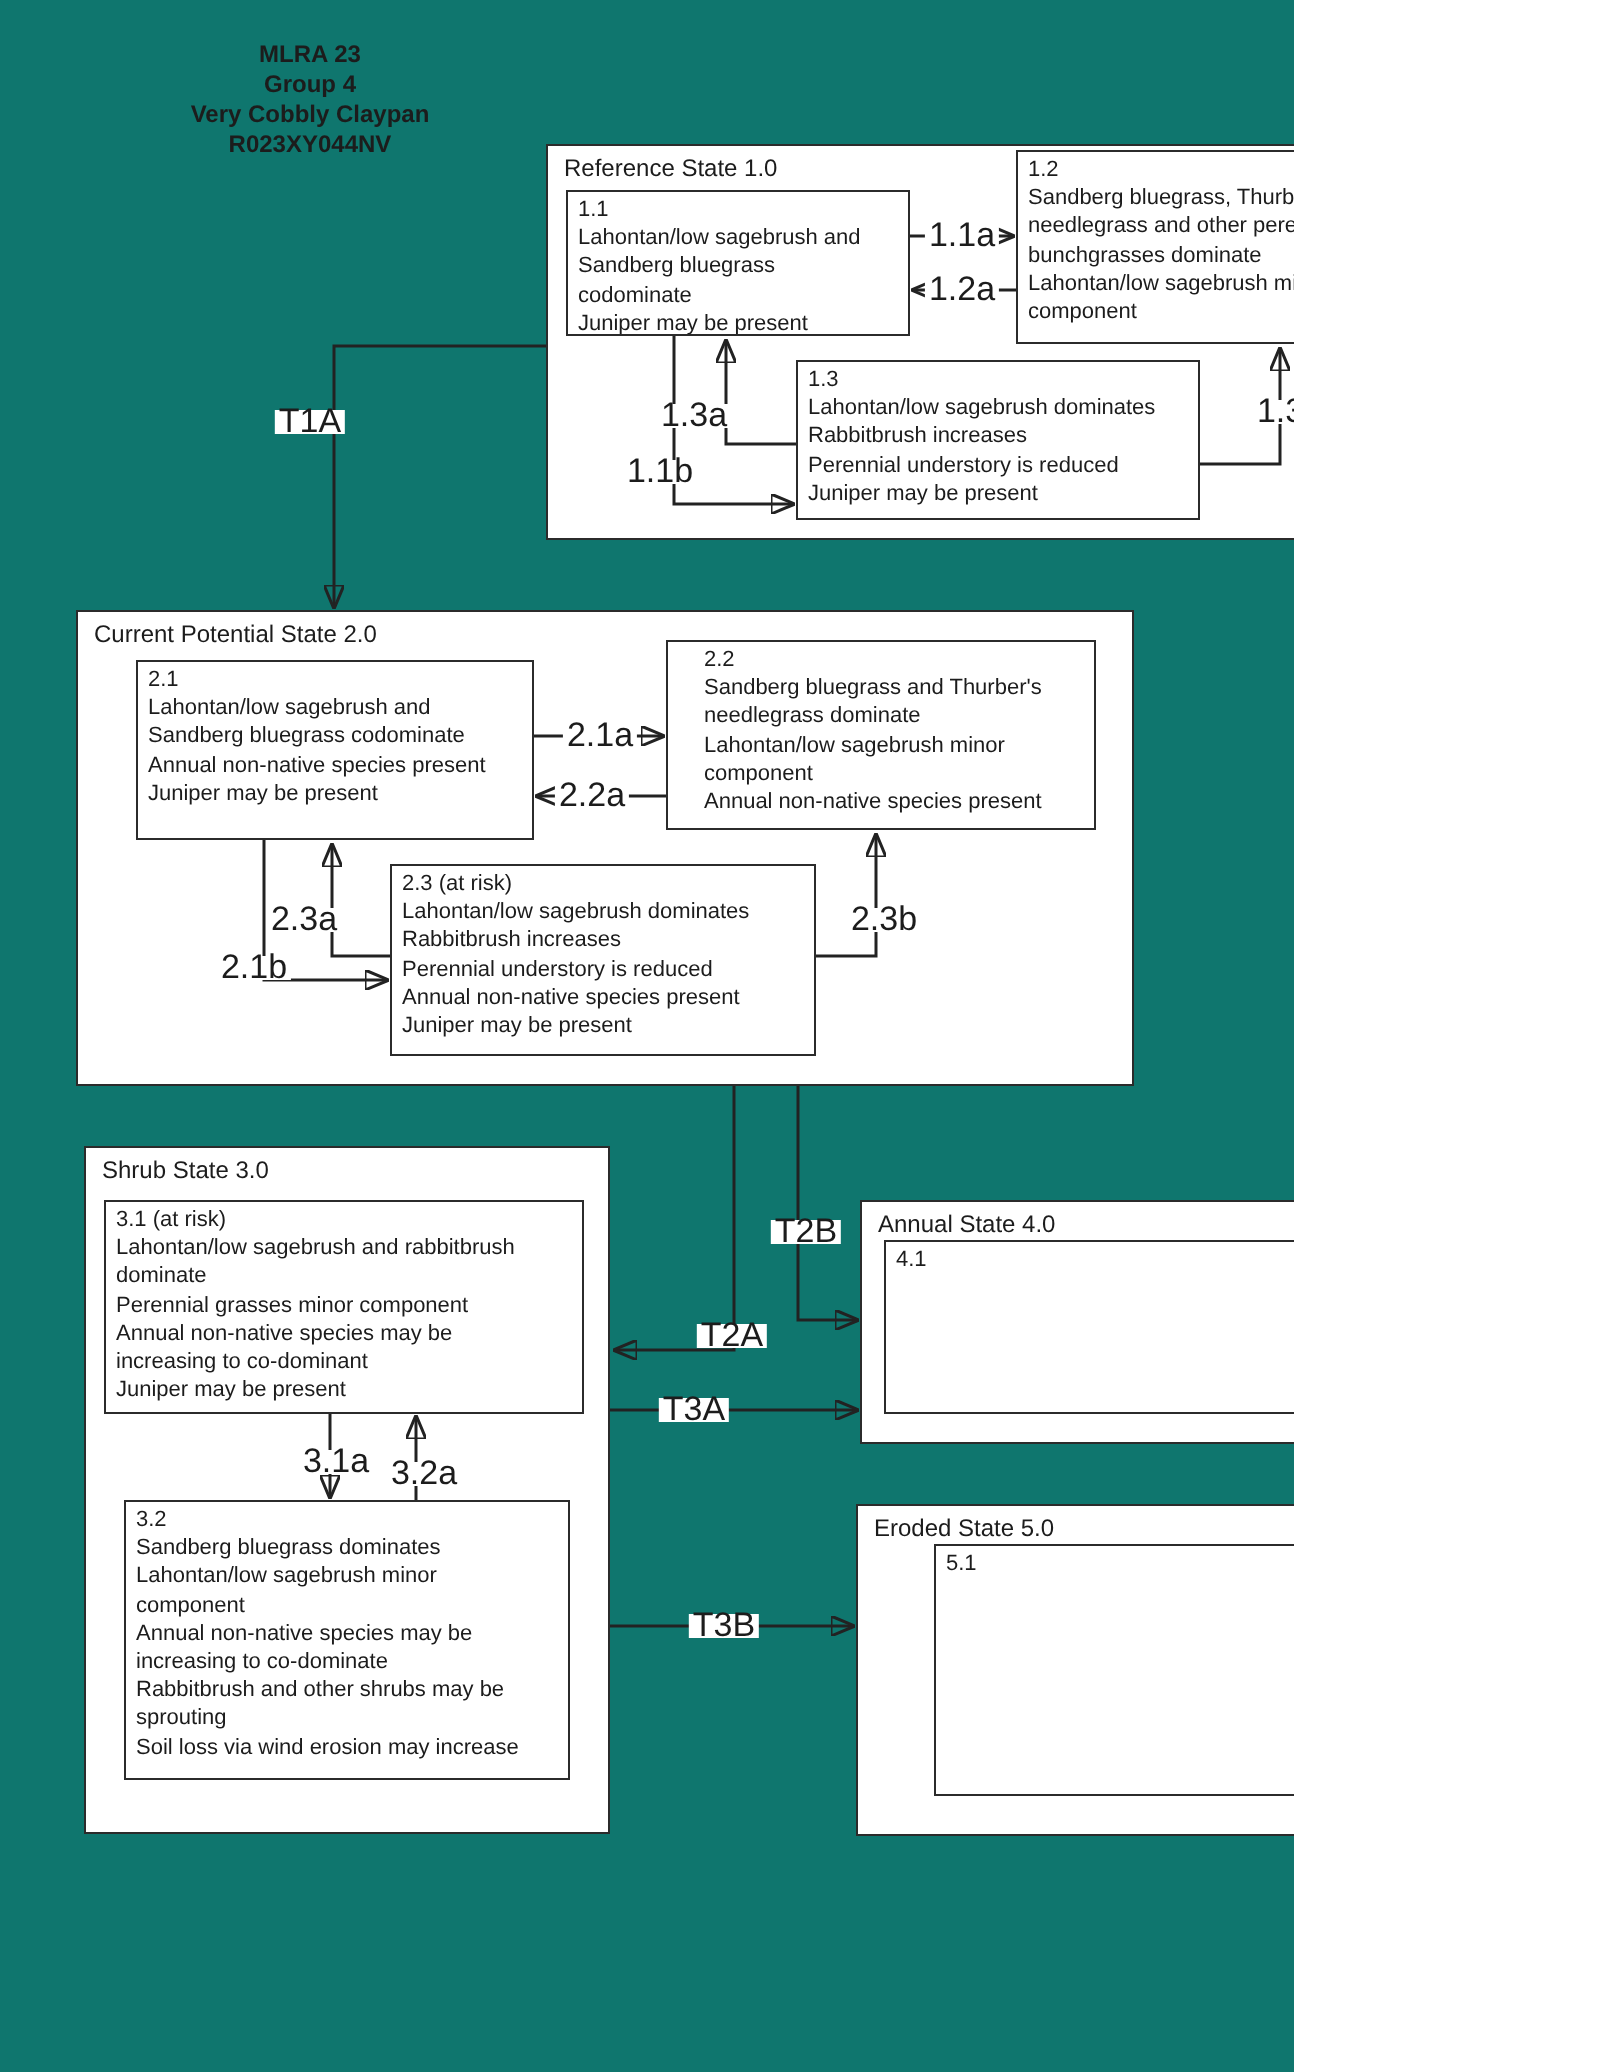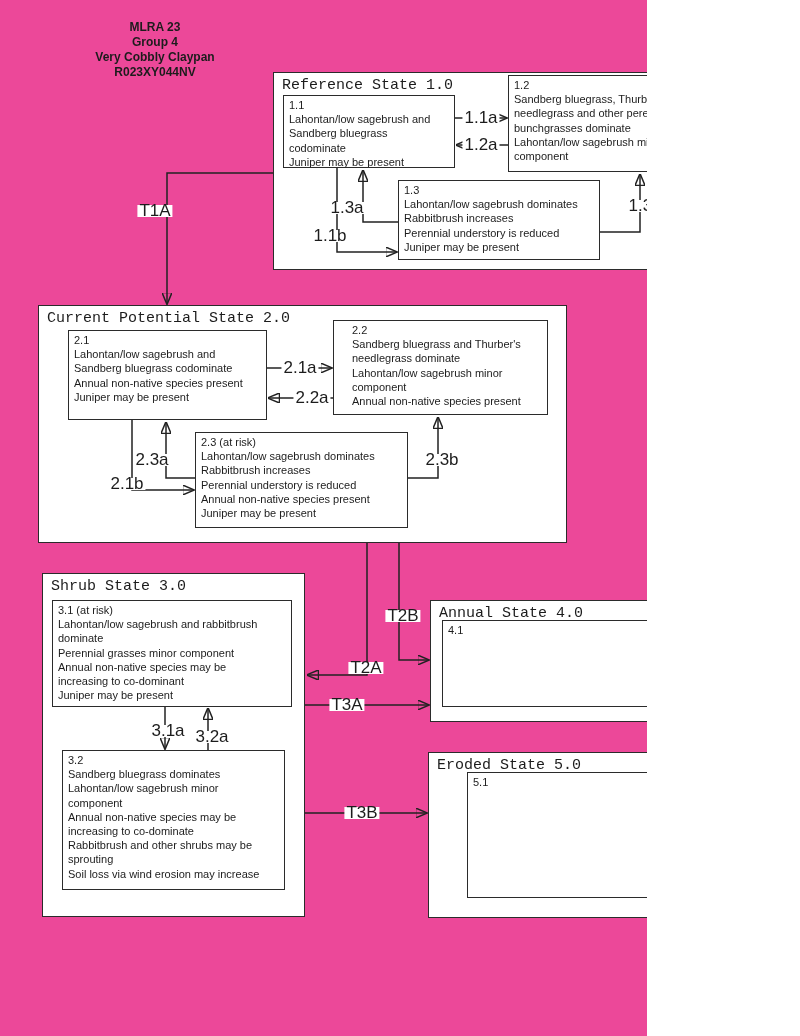--- a/index.html
+++ b/index.html
@@ -1,29 +1,29 @@
 <!DOCTYPE html>
 <html><head>
 <meta charset="utf-8">
 <style>
   html,body{margin:0;padding:0;background:#ffffff;}
   .canvas{
-    position:relative;width:647px;height:1036px;background:#ec4899;
+    position:relative;width:647px;height:1036px;background:#0f766e;
     font-family:"Liberation Sans",sans-serif;color:#1c1c1c;overflow:hidden;
   }
   .hdr{
     position:absolute;left:40px;top:20px;width:230px;text-align:center;
     font-weight:bold;font-size:12px;line-height:15px;white-space:pre-line;
   }
   .state{
     position:absolute;border:1.6px solid #2b2b2b;background:#ffffff;
     box-sizing:border-box;
   }
   .state-label{
-    position:absolute;top:4px;left:8px;font-size:15px;white-space:nowrap;font-family:Liberation Mono, monospace;
+    position:absolute;top:4px;left:8px;font-size:12px;white-space:nowrap;
   }
   .community{
     position:absolute;border:1.3px solid #2b2b2b;background:#ffffff;
     box-sizing:border-box;font-size:11px;line-height:14.2px;
     padding:2px 4px 0 5px;overflow:hidden;
   }
   .community .title{text-align:left;}
   .community .body{white-space:pre-line;}
   .wires{position:absolute;left:0;top:0;pointer-events:none;}
   .wires path{fill:none;stroke:#222222;stroke-width:1.5;}
@@ -155,21 +155,21 @@
     <path d="M208,750 V709" marker-end="url(#arr)"></path>
   </svg>
 
   <div class="lbl" style="left:481px;top:118px;">1.1a</div>
   <div class="lbl" style="left:481px;top:145px;">1.2a</div>
   <div class="lbl" style="left:347px;top:208px;">1.3a</div>
   <div class="lbl" style="left:330px;top:236px;">1.1b</div>
   <div class="lbl" style="left:645px;top:206px;">1.3b</div>
   <div class="lbl" style="left:155px;top:211px;">T1A</div>
   <div class="lbl" style="left:300px;top:368px;">2.1a</div>
-  <div class="lbl" style="left:312px;top:398px;">2.2a</div>
+  <div class="lbl" style="left:296px;top:398px;">2.2a</div>
   <div class="lbl" style="left:152px;top:460px;">2.3a</div>
   <div class="lbl" style="left:127px;top:484px;">2.1b</div>
   <div class="lbl" style="left:442px;top:460px;">2.3b</div>
   <div class="lbl" style="left:366px;top:668px;">T2A</div>
   <div class="lbl" style="left:403px;top:616px;">T2B</div>
   <div class="lbl" style="left:347px;top:705px;">T3A</div>
   <div class="lbl" style="left:362px;top:813px;">T3B</div>
   <div class="lbl" style="left:168px;top:731px;">3.1a</div>
   <div class="lbl" style="left:212px;top:737px;">3.2a</div>
 

